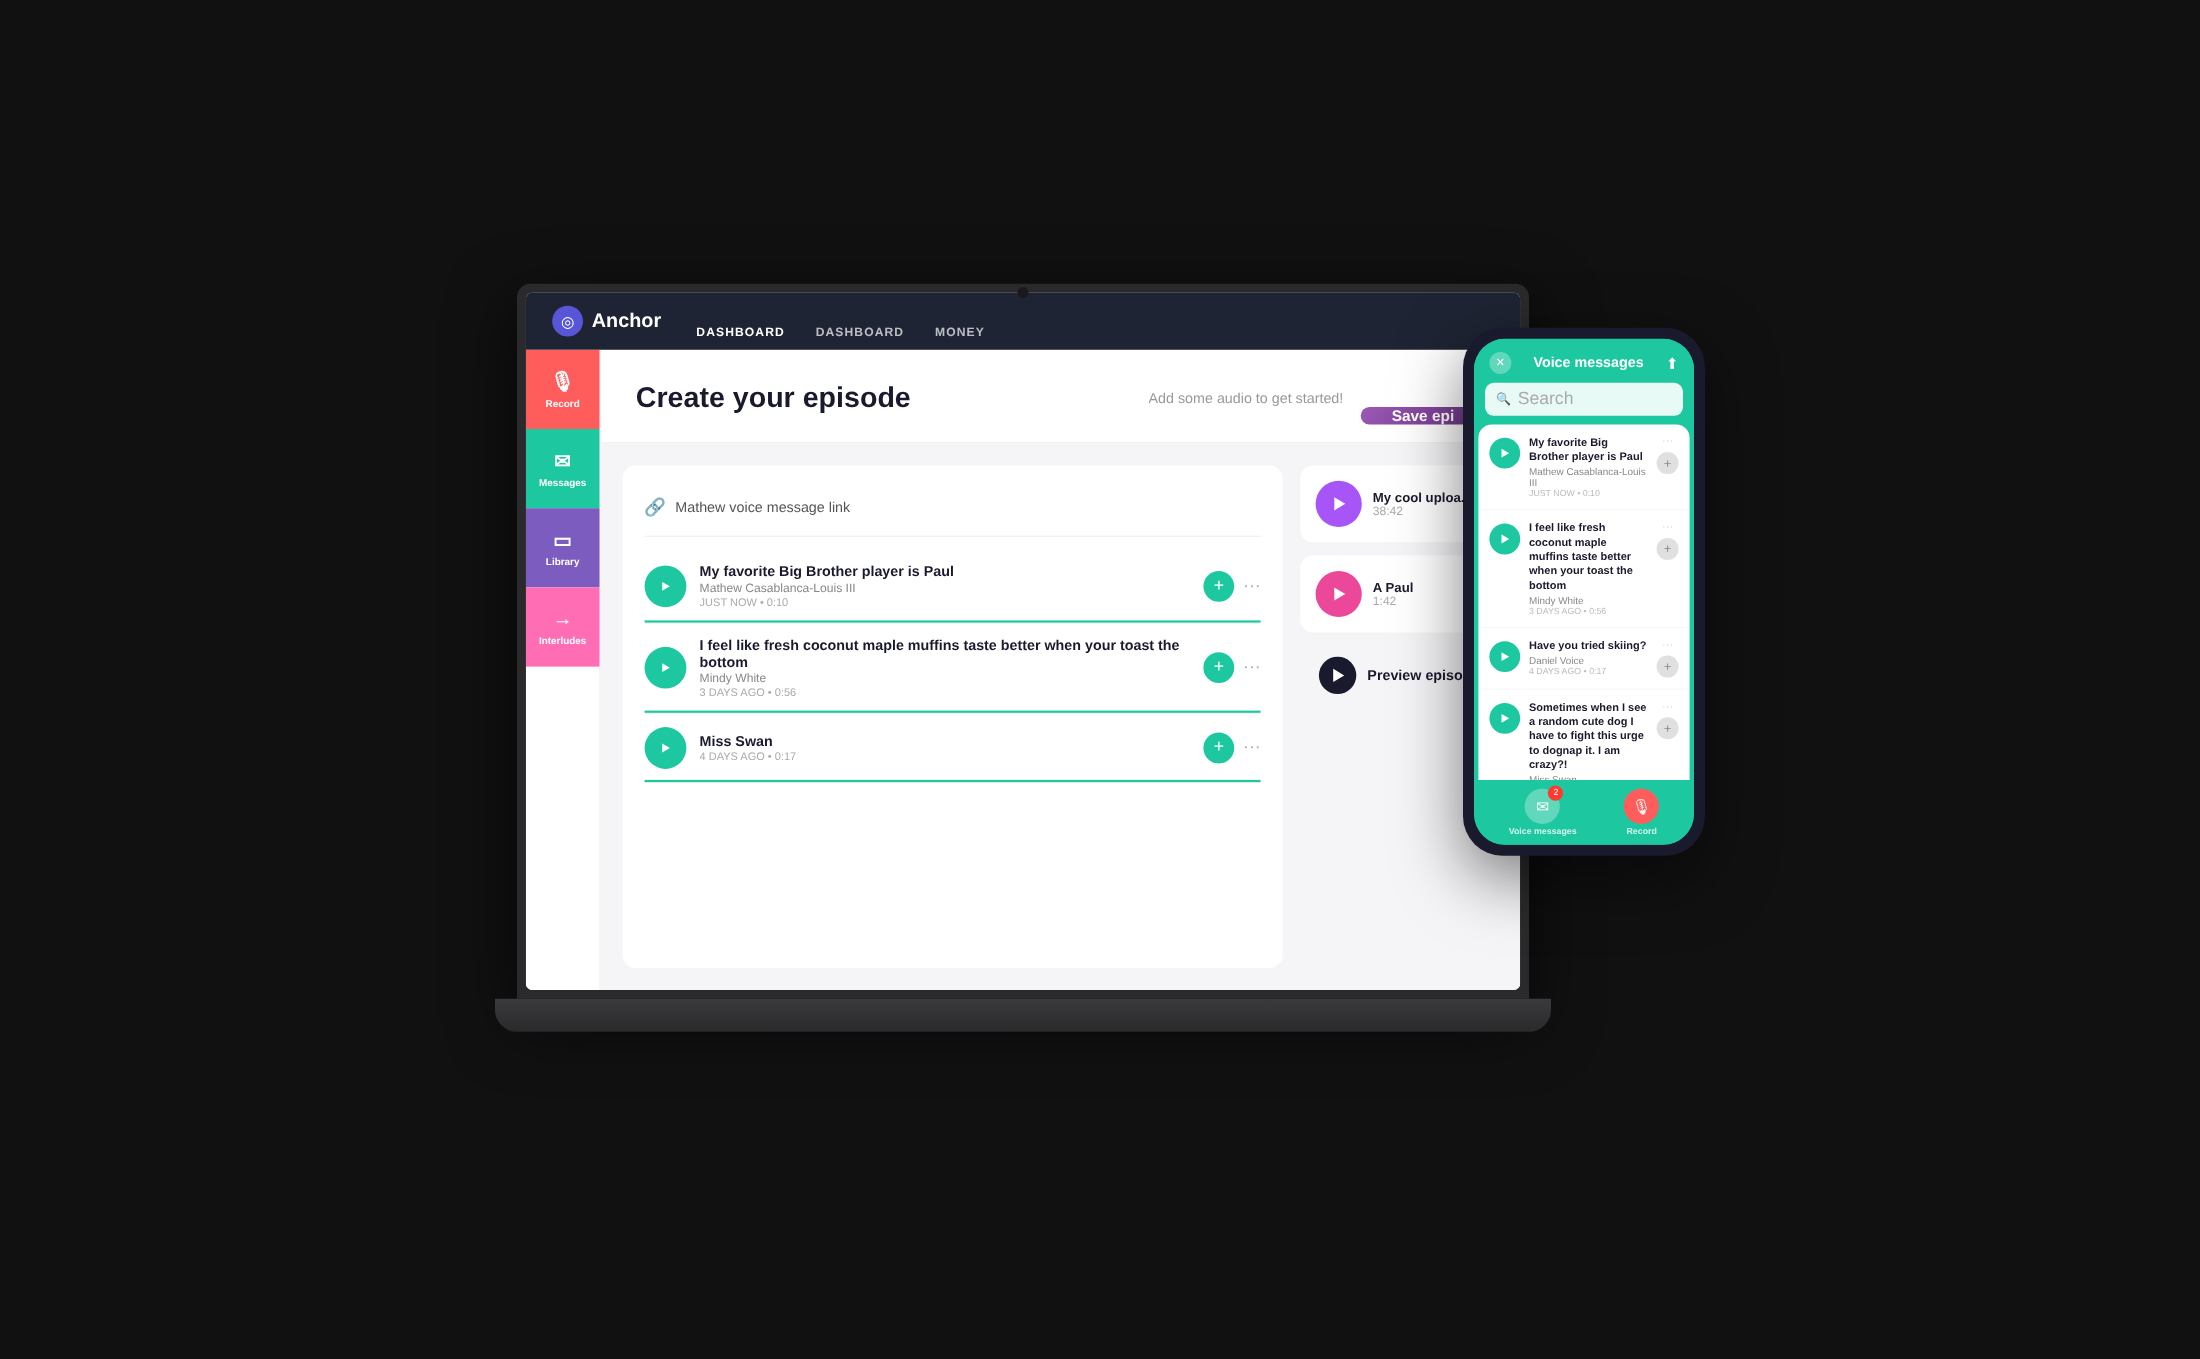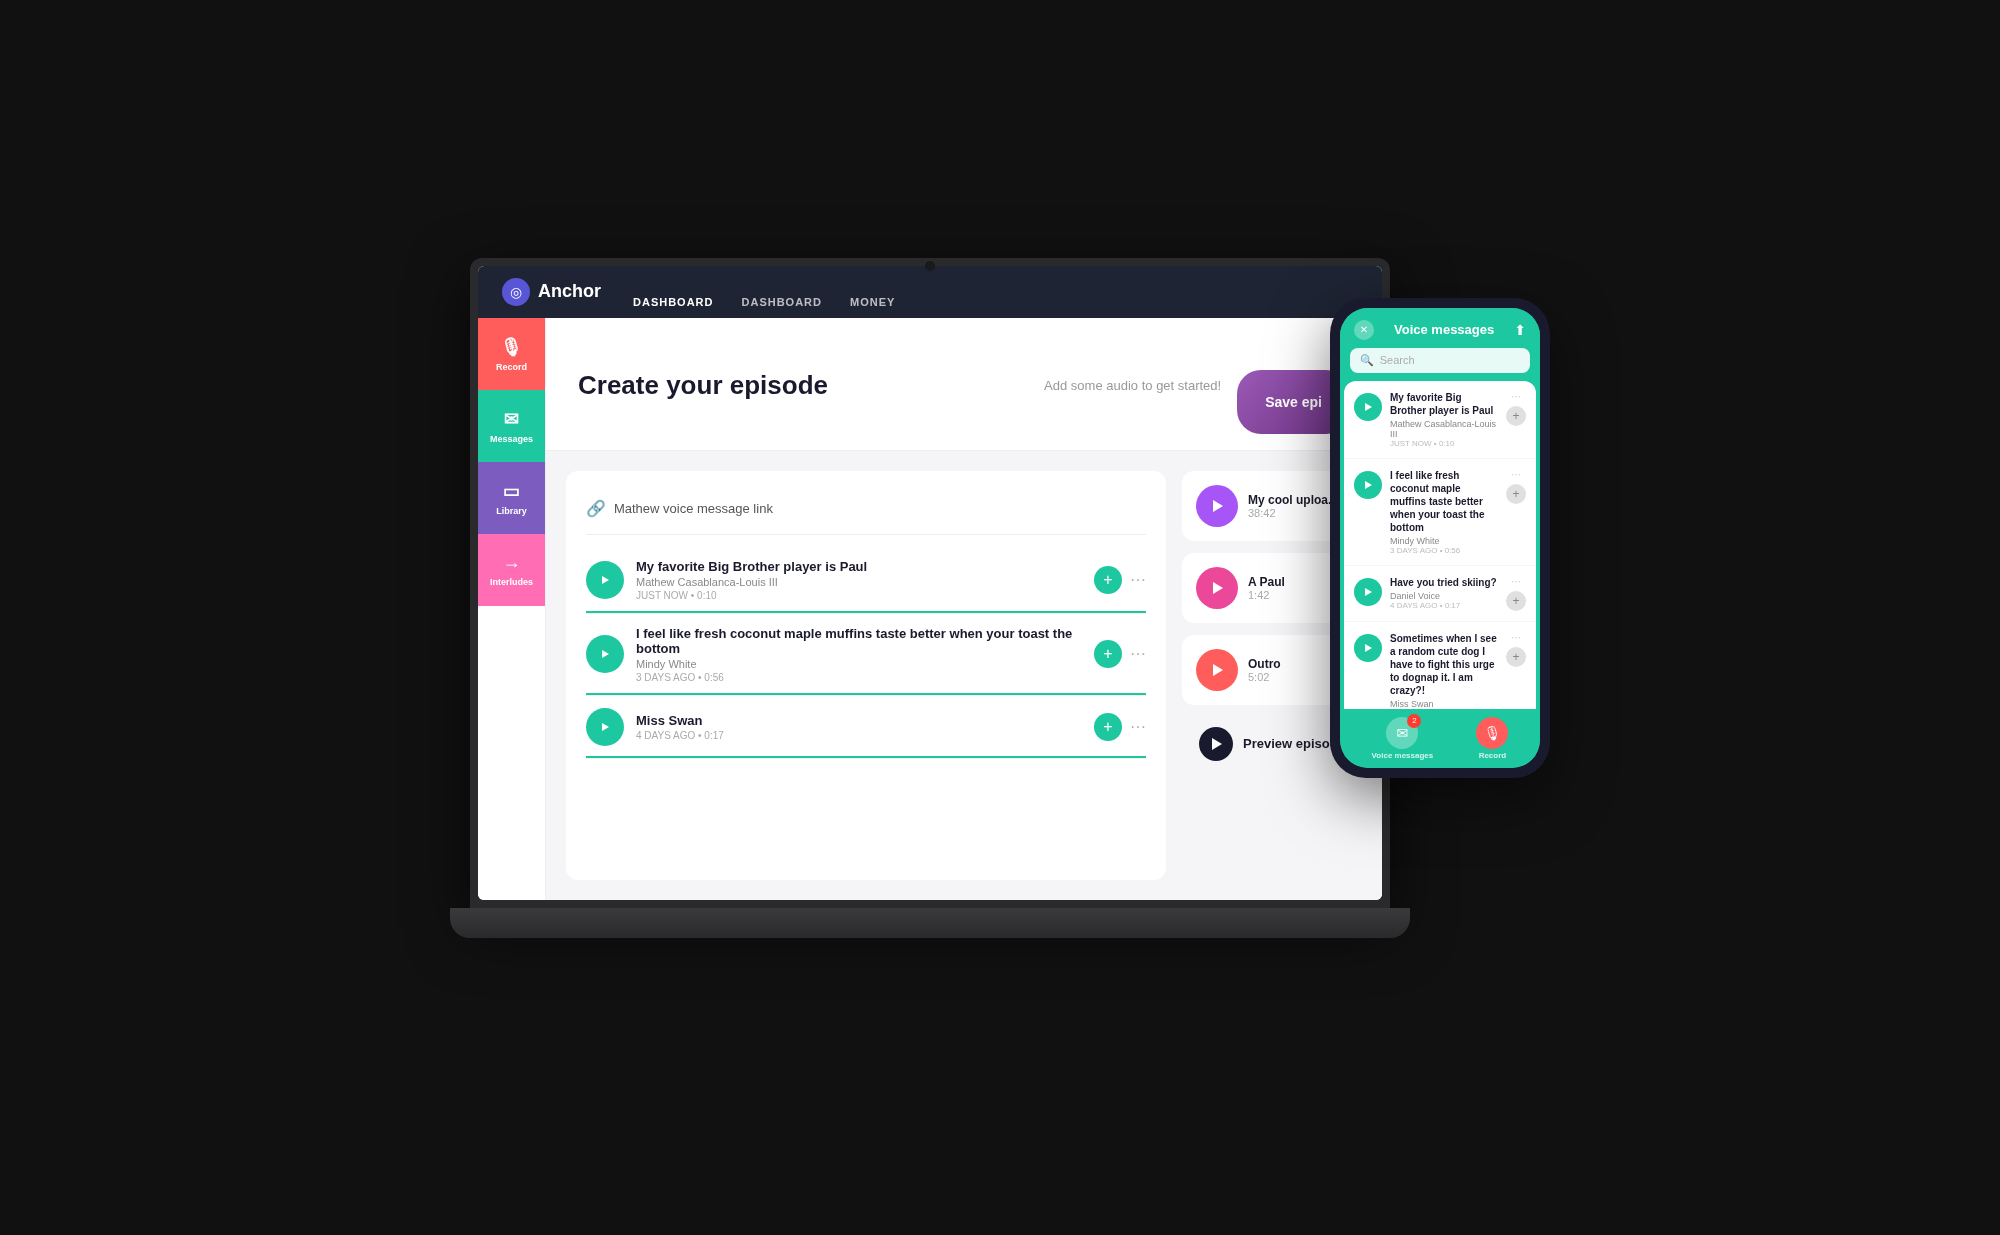--- a/index.html
+++ b/index.html
@@ -201,21 +201,21 @@
     .hint-text {
       color: #999;
       font-size: 13px;
     }
 
     .save-btn {
       background: linear-gradient(135deg, #9b59b6, #6c3483);
       color: white;
       border: none;
       border-radius: 24px;
-      padding: 24px 28px;
+      padding: 0 28px;
       font-size: 14px;
       font-weight: 600;
       cursor: pointer;
       margin-top: 32px;
     }
 
     .content-area {
       display: flex;
       flex: 1;
       padding: 20px;
@@ -462,21 +462,21 @@
       align-items: center;
       gap: 6px;
     }
 
     .phone-search-icon {
       color: #aaa;
       font-size: 11px;
     }
 
     .phone-search-input {
-      font-size: 11px;
+      font-size: 16px;
       color: #aaa;
     }
 
     .phone-messages-list {
       flex: 1;
       overflow: hidden;
       background: white;
       border-radius: 12px 12px 0 0;
       margin: 0 4px;
     }
@@ -746,29 +746,20 @@
                   <div class="upload-item">
                     <div class="upload-play-btn" style="background: #ec4899;">
                       <div class="triangle-right"></div>
                     </div>
                     <div class="upload-info">
                       <div class="upload-title">A Paul</div>
                       <div class="upload-duration">1:42</div>
                     </div>
                   </div>
 
-                  <div class="upload-item">
-                    <div class="upload-play-btn" style="background: #ff5c5c;">
-                      <div class="triangle-right"></div>
-                    </div>
-                    <div class="upload-info">
-                      <div class="upload-title">Outro</div>
-                      <div class="upload-duration">5:02</div>
-                    </div>
-                  </div>
 
                   <div class="preview-row">
                     <div class="preview-play">
                       <div class="triangle-right"></div>
                     </div>
                     <span class="preview-text">Preview episode</span>
                   </div>
                 </div>
 
               </div>

